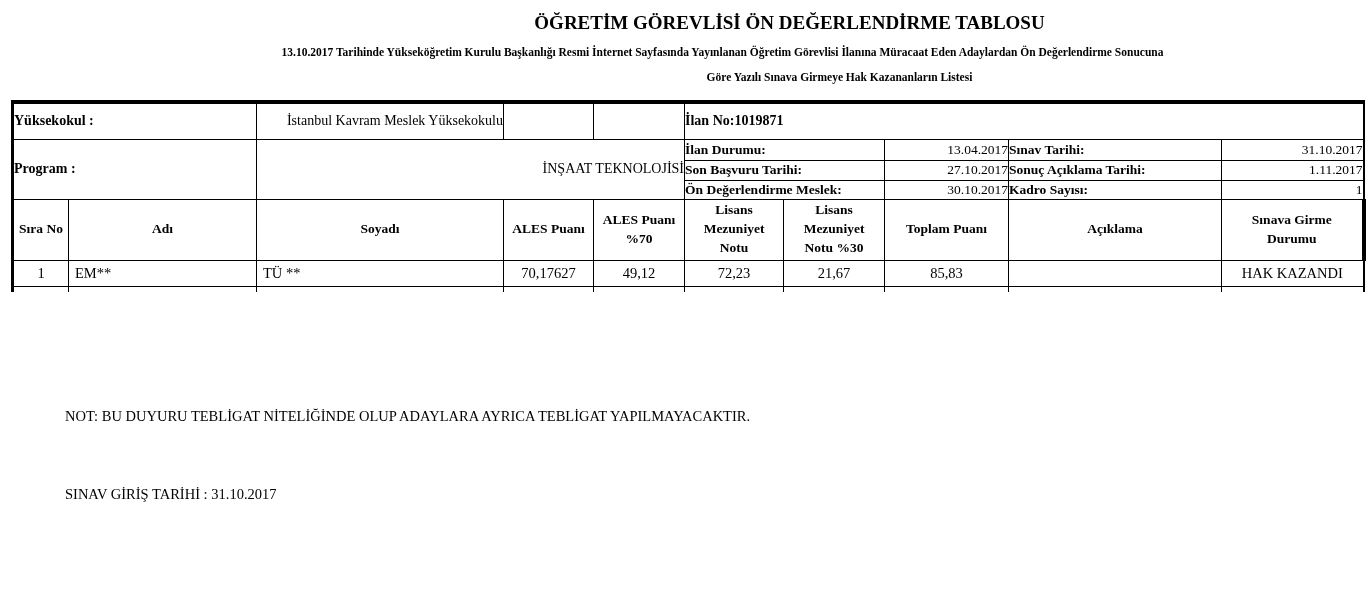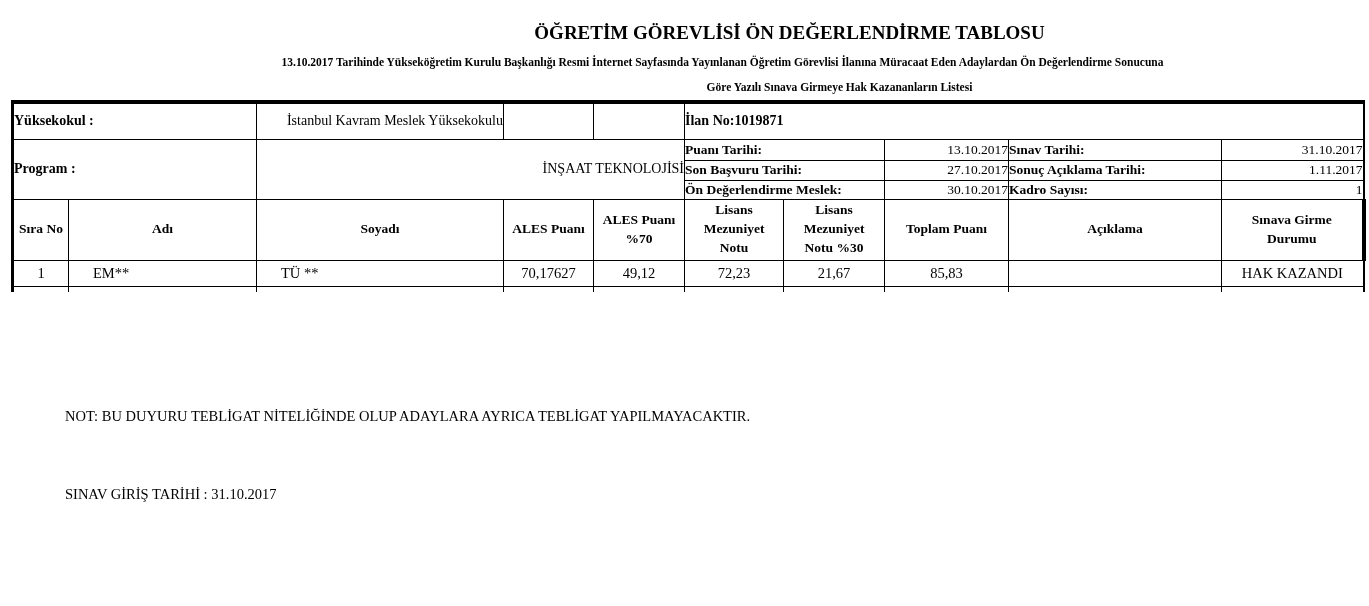--- a/index.html
+++ b/index.html
@@ -5,21 +5,21 @@
   html, body {
     margin: 0;
     padding: 0;
     background: #ffffff;
     width: 1369px;
     height: 606px;
     overflow: hidden;
     font-family: "Liberation Serif", "DejaVu Serif", serif;
     color: #000000;
   }
-  .doc-header { padding-top: 22px; }
+  .doc-header { padding-top: 12px; }
   .title {
     font-size: 19px;
     font-weight: bold;
     text-align: center;
     position: relative;
     left: 105px;
     white-space: nowrap;
   }
   .sub1 {
     font-size: 11.5px;
@@ -76,21 +76,21 @@
     line-height: 1.4;
     padding: 0 4px;
   }
   tr.main-header th:last-child { border-right: 4px solid #000; }
   tr.data-row td {
     font-size: 14.5px;
     text-align: center;
   }
   tr.data-row td.left {
     text-align: left;
-    padding-left: 24px;
+    padding-left: 6px;
   }
   tr.stub-row td {
     border-bottom: none;
     height: 5px;
   }
   .notes {
     position: absolute;
     left: 65px;
     top: 351px;
     font-size: 14.5px;
@@ -124,22 +124,22 @@
       <tr style="height:37px">
     <td colspan="2" class="lbl">Yüksekokul :</td>
     <td class="val">İstanbul Kavram Meslek Yüksekokulu</td>
     <td class="val"></td>
     <td class="val"></td>
     <td colspan="5" class="lbl">İlan No:1019871</td>
   </tr>
   <tr style="height:21px">
     <td colspan="2" rowspan="3" class="lbl">Program :</td>
     <td colspan="3" rowspan="3" class="val">İNŞAAT TEKNOLOJİSİ</td>
-    <td colspan="2" class="lbl sm">Puanı Tarihi:</td>
-    <td class="val sm">13.10.2017</td>
+    <td colspan="2" class="lbl sm">İlan Durumu:</td>
+    <td class="val sm">13.04.2017</td>
     <td class="lbl sm">Sınav Tarihi:</td>
     <td class="val sm">31.10.2017</td>
   </tr>
   <tr style="height:20px">
     <td colspan="2" class="lbl sm">Son Başvuru Tarihi:</td>
     <td class="val sm">27.10.2017</td>
     <td class="lbl sm">Sonuç Açıklama Tarihi:</td>
     <td class="val sm">1.11.2017</td>
   </tr>
   <tr style="height:19px">

